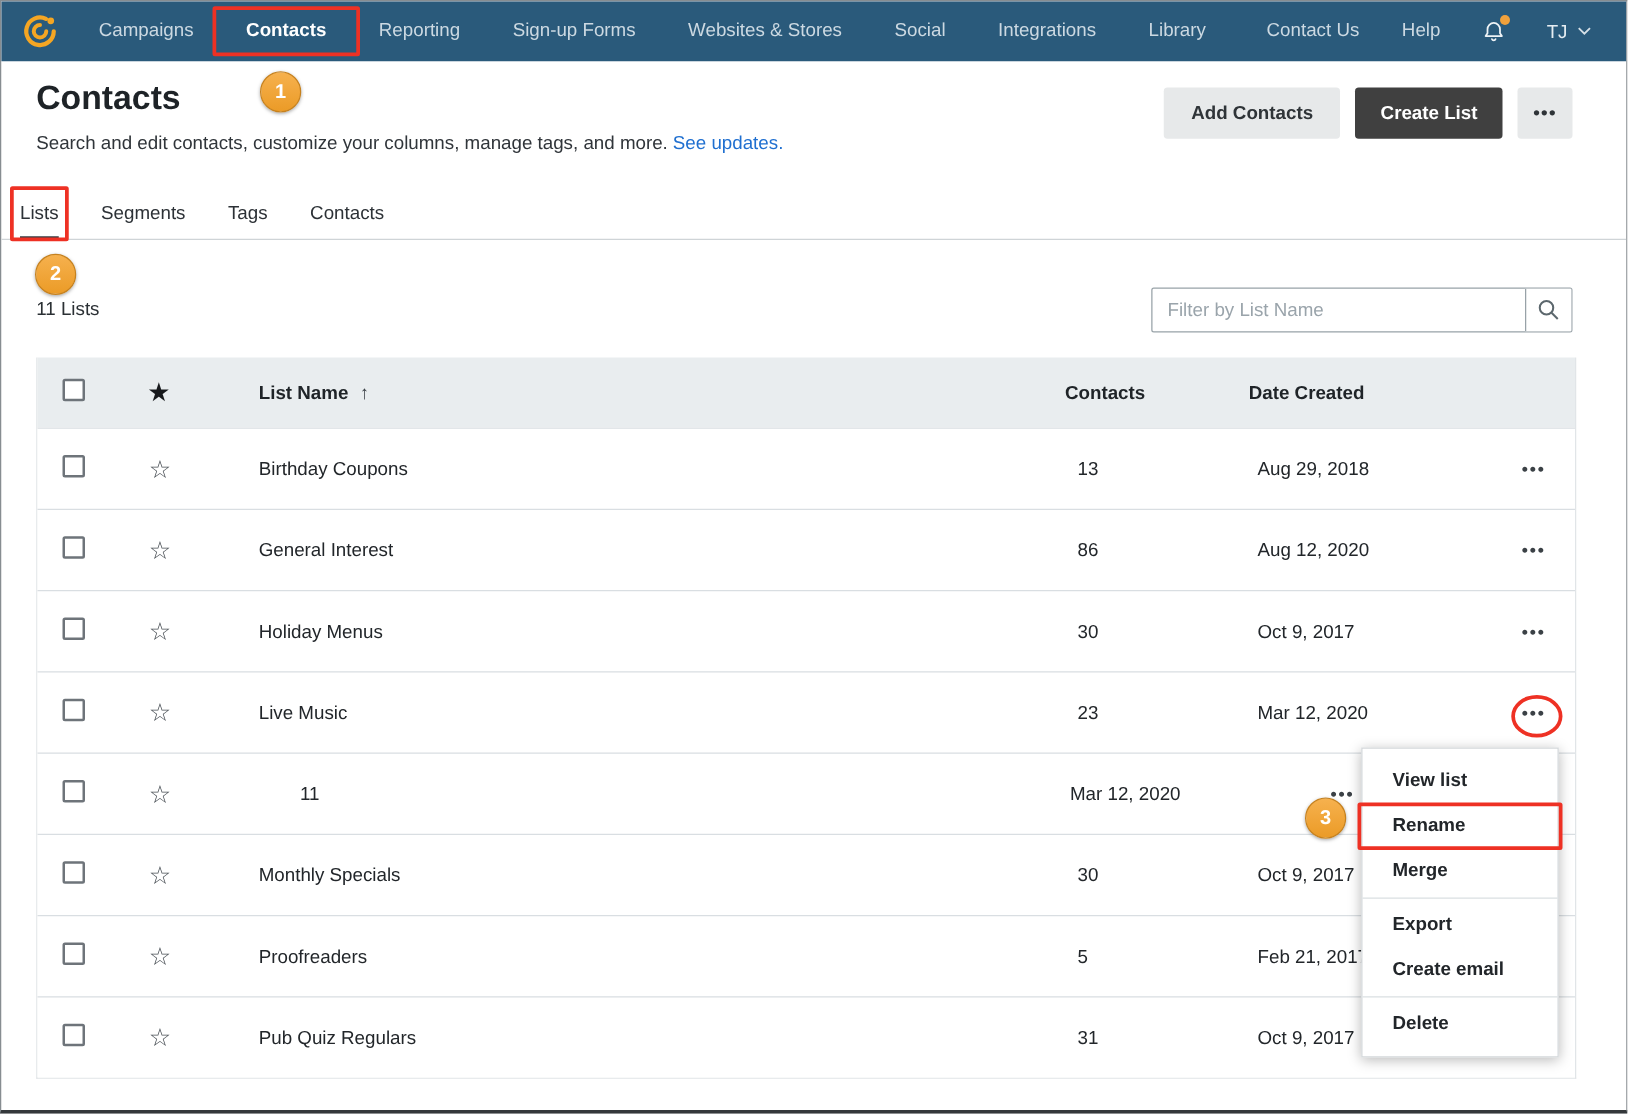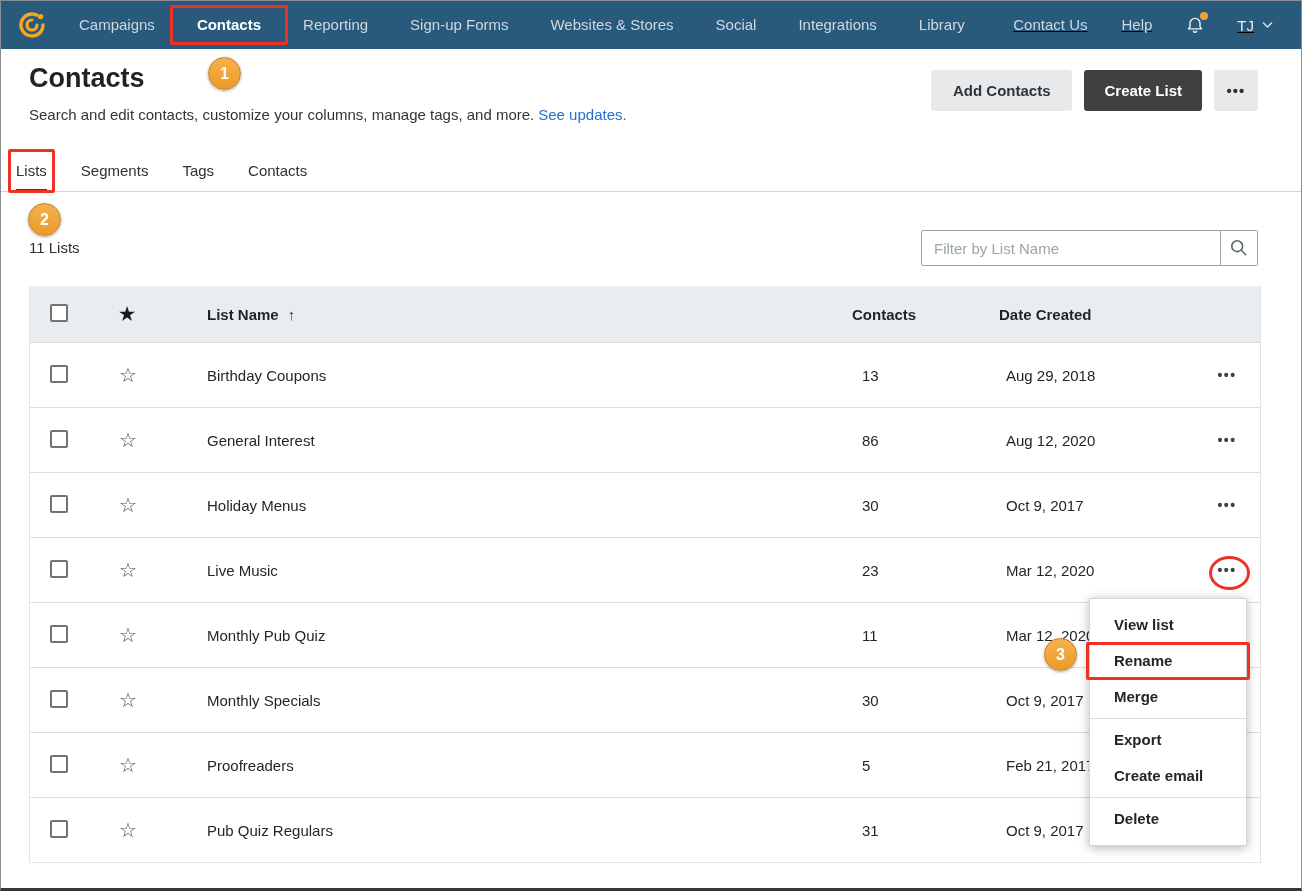--- a/index.html
+++ b/index.html
@@ -20,21 +20,21 @@
     position: absolute; top: 0; left: 0; right: 0; height: 48px;
     background: #2a5a7b; display: flex; align-items: center;
   }
   .logo { margin-left: 15px; width: 32px; height: 32px; display: flex; align-items: center; cursor: pointer; }
   .nav-items { display: flex; margin-left: 10px; height: 100%; }
   .nav-item {
     position: relative; padding: 0 21px; line-height: 48px;
     font-size: 15px; color: #ccd9e2; cursor: pointer; white-space: nowrap;
   }
   .nav-item.active { color: #fff; font-weight: bold; }
-  .nav-right { margin-left: auto; display: flex; align-items: center; height: 100%; padding-right: 12px; text-decoration: underline; }
+  .nav-right { margin-left: auto; display: flex; align-items: center; height: 100%; padding-right: 12px; }
   .nav-right .nav-item { padding: 0 17px; }
   .bell-wrap { position: relative; padding: 0 16px; cursor: pointer; display: flex; align-items: center; height: 100%; }
   .bell-dot { position: absolute; top: 11px; right: 13px; width: 8px; height: 8px; border-radius: 50%; background: #f0a13c; }
   .user-menu { display: flex; align-items: center; gap: 8px; padding: 10px 16px; color: #e6edf2; font-size: 15px; cursor: pointer; height: 100%; }
 
   
   .page-title { position: absolute; left: 28px; top: 62px; font-size: 27px; font-weight: bold; color: #1e2327; }
   .subtitle { position: absolute; left: 28px; top: 105px; font-size: 15px; color: #30353a; }
   .subtitle a { color: #1f6fd0; text-decoration: none; margin-left: 4px; cursor: pointer; }
   .btn-row { position: absolute; top: 69px; right: 43px; display: flex; gap: 12px; justify-content: center; }
@@ -213,21 +213,20 @@
       <span class="cell"><span class="checkbox"></span></span>
       <span class="cell c-star">☆</span>
       <span class="cell c-name">Live Music</span>
       <span class="cell c-count">23</span>
       <span class="cell c-date">Mar 12, 2020</span>
       <span class="cell c-actions">•••</span>
     </div>
     <div class="trow">
       <span class="cell"><span class="checkbox"></span></span>
       <span class="cell c-star">☆</span>
-      <span class="cell c-name">Monthly Pub Quiz</span>
       <span class="cell c-count">11</span>
       <span class="cell c-date">Mar 12, 2020</span>
       <span class="cell c-actions">•••</span>
     </div>
     <div class="trow">
       <span class="cell"><span class="checkbox"></span></span>
       <span class="cell c-star">☆</span>
       <span class="cell c-name">Monthly Specials</span>
       <span class="cell c-count">30</span>
       <span class="cell c-date">Oct 9, 2017</span>

